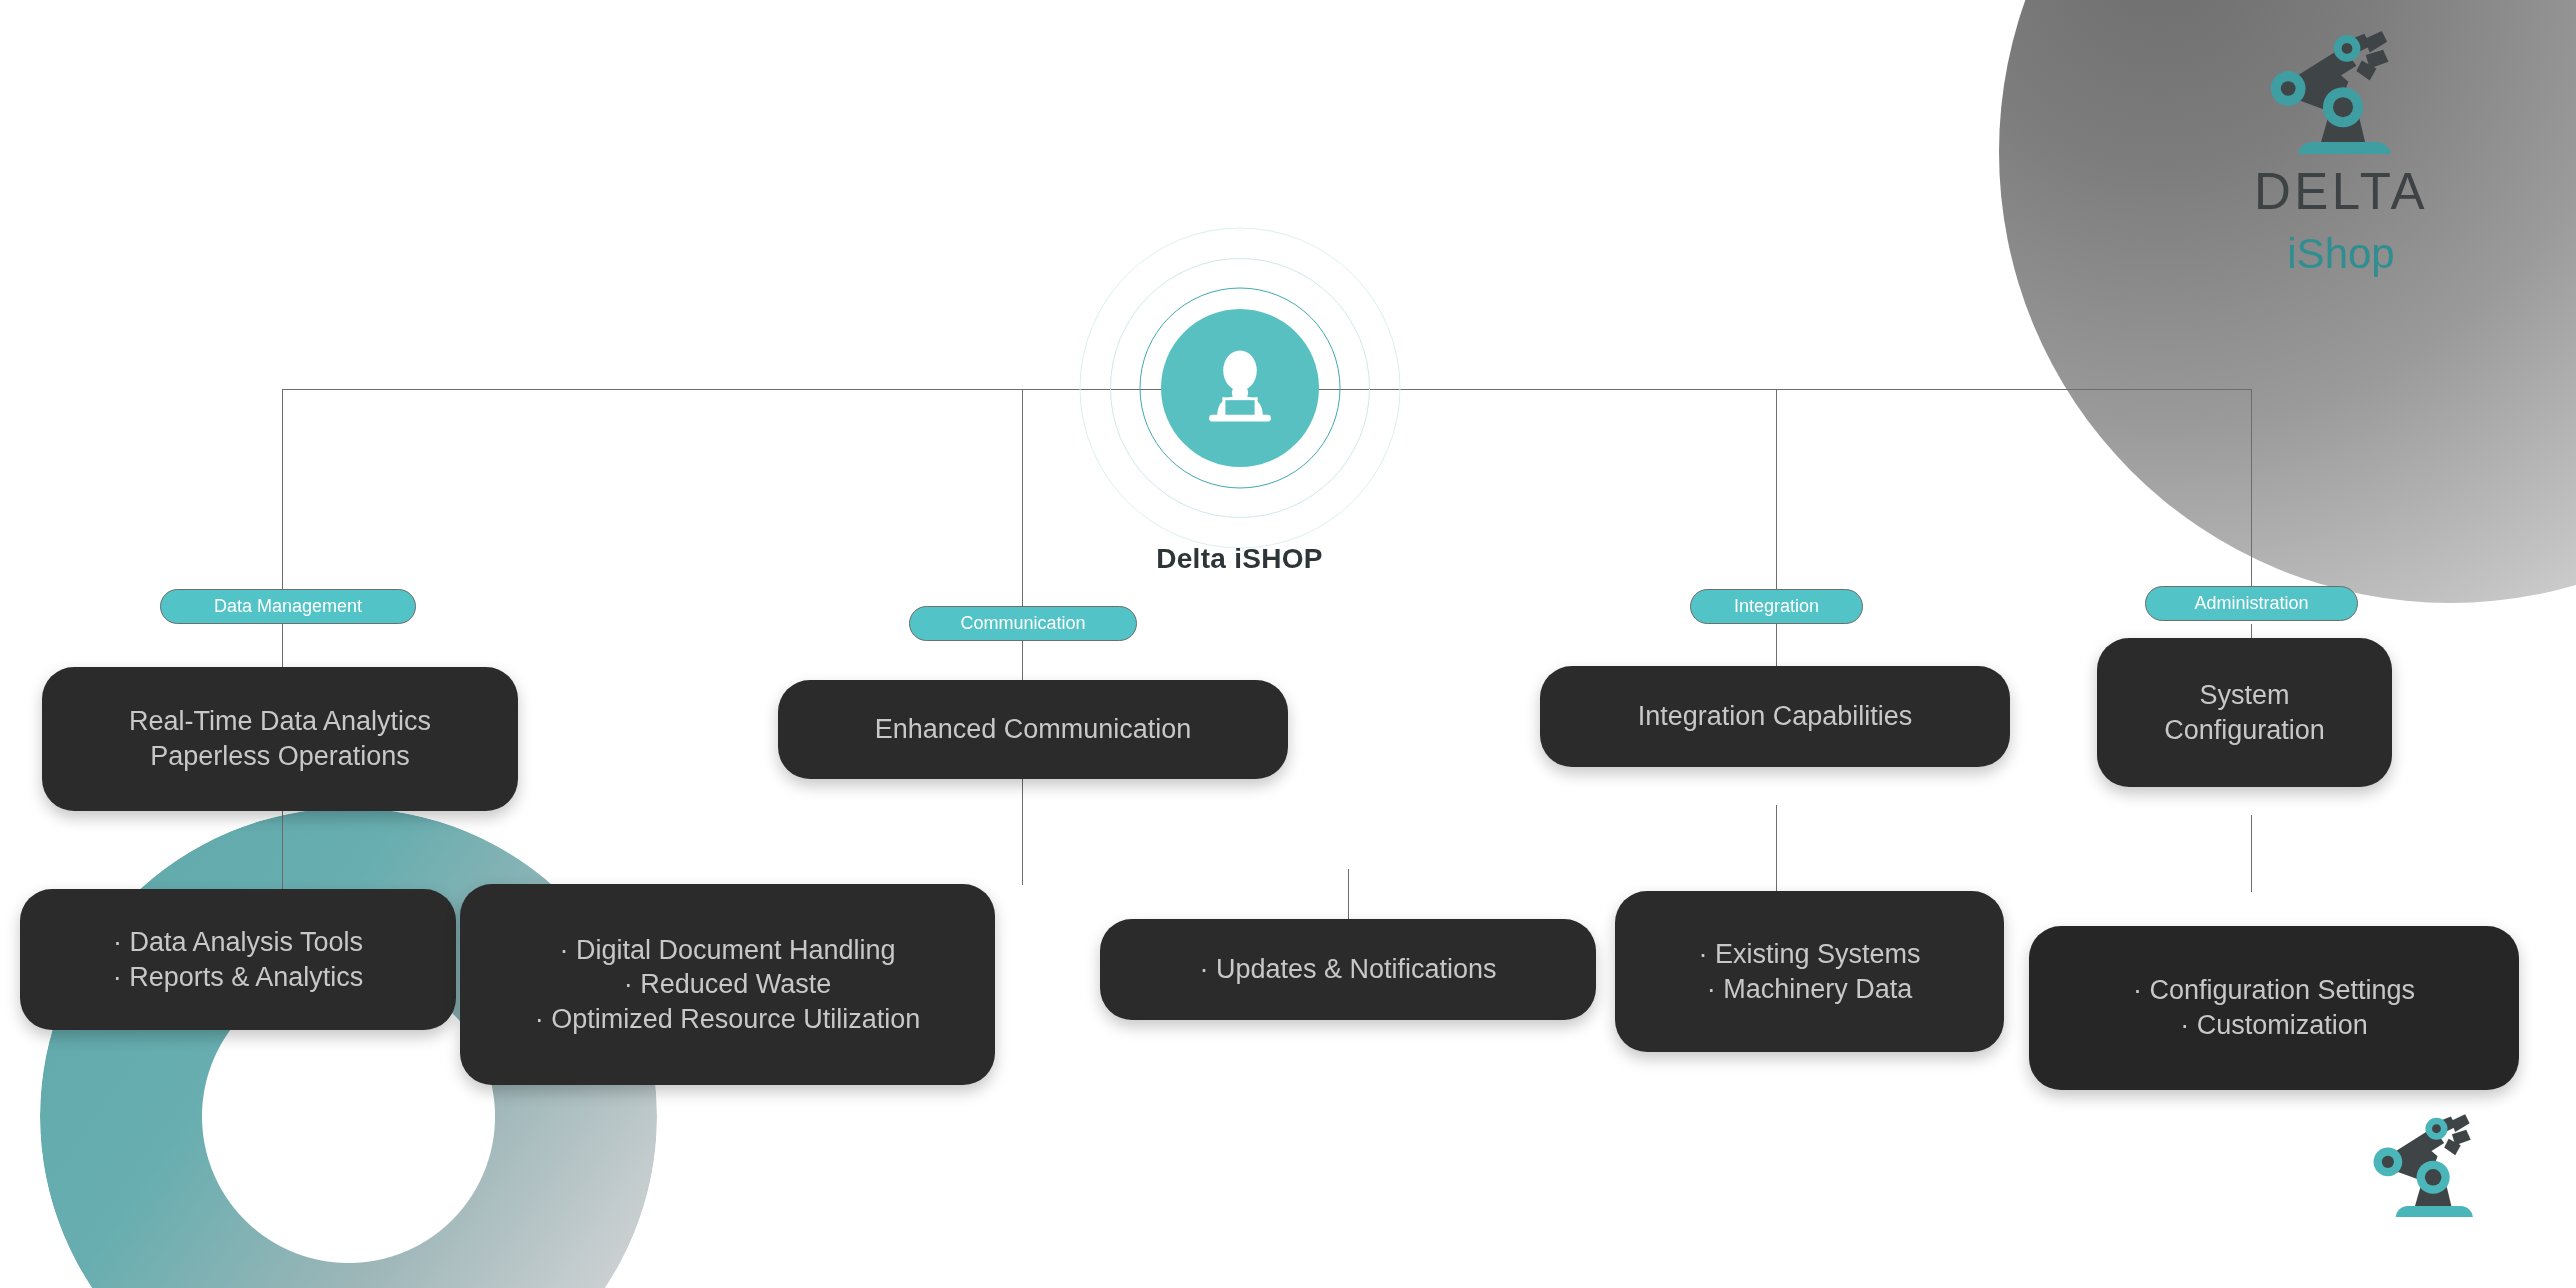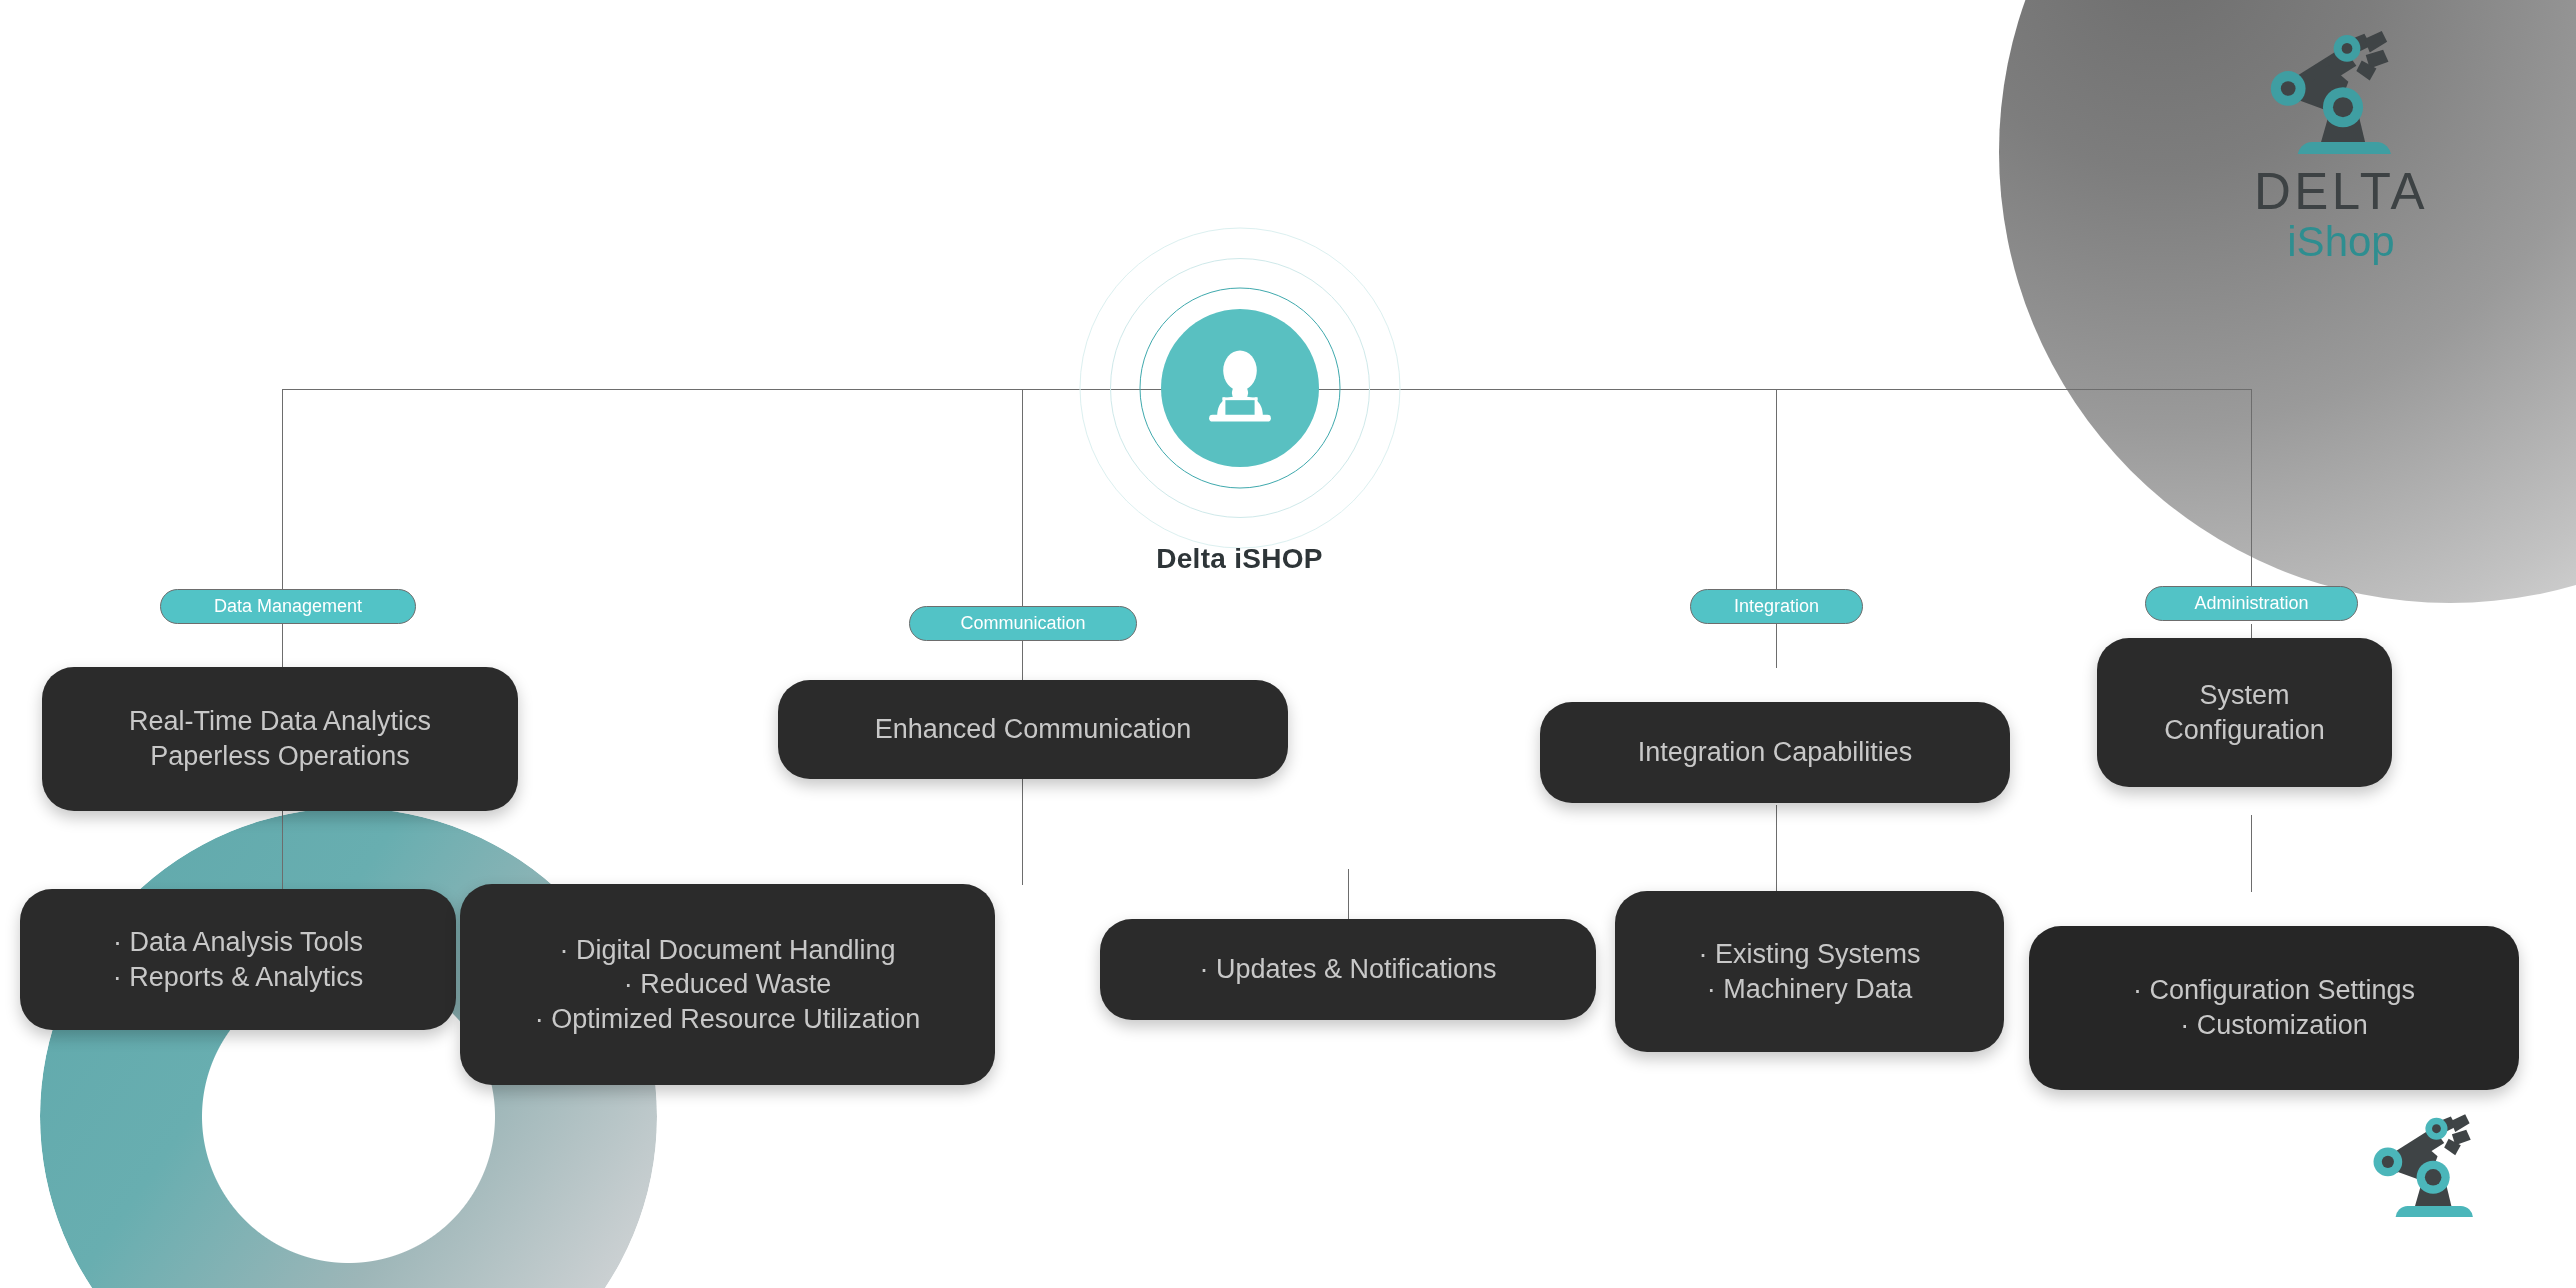--- a/index.html
+++ b/index.html
@@ -57,21 +57,21 @@
     font-weight: 400;
     letter-spacing: 3.4px;
     color: #3d4244;
     line-height: 1;
   }
   .logo-ishop {
     font-size: 42px;
     font-weight: 400;
     color: #2e8e90;
     line-height: 1.2;
-    margin-top: 0;
+    margin-top: 12px;
   }
 
   
   .line { position: absolute; background: #6d6d6d; pointer-events: none; }
   .line.h { height: 1.3px; }
   .line.v { width: 1.3px; }
 
   
   .hub {
     position: absolute;
@@ -239,21 +239,21 @@
     <div class="ln">Reduced Waste</div>
     <div class="ln">Optimized Resource Utilization</div>
   </div>
   <div class="card bullets" style="left:1100px; top:919px; width:496px; height:101px;">
     <div class="ln">Updates &amp; Notifications</div>
   </div>
 
   <div class="pill" style="left:1690px; top:589px; width:173px;">
     <span>Integration</span>
   </div>
-  <div class="card" style="left:1540px; top:702px; width:470px; height:101px;">
+  <div class="card" style="left:1540px; top:666px; width:470px; height:101px;">
     <div class="ln">Integration Capabilities</div>
   </div>
   <div class="card bullets" style="left:1615px; top:891px; width:389px; height:161px;">
     <div class="ln">Existing Systems</div>
     <div class="ln">Machinery Data</div>
   </div>
 
   <div class="pill" style="left:2145px; top:586px; width:213px;">
     <span>Administration</span>
   </div>

